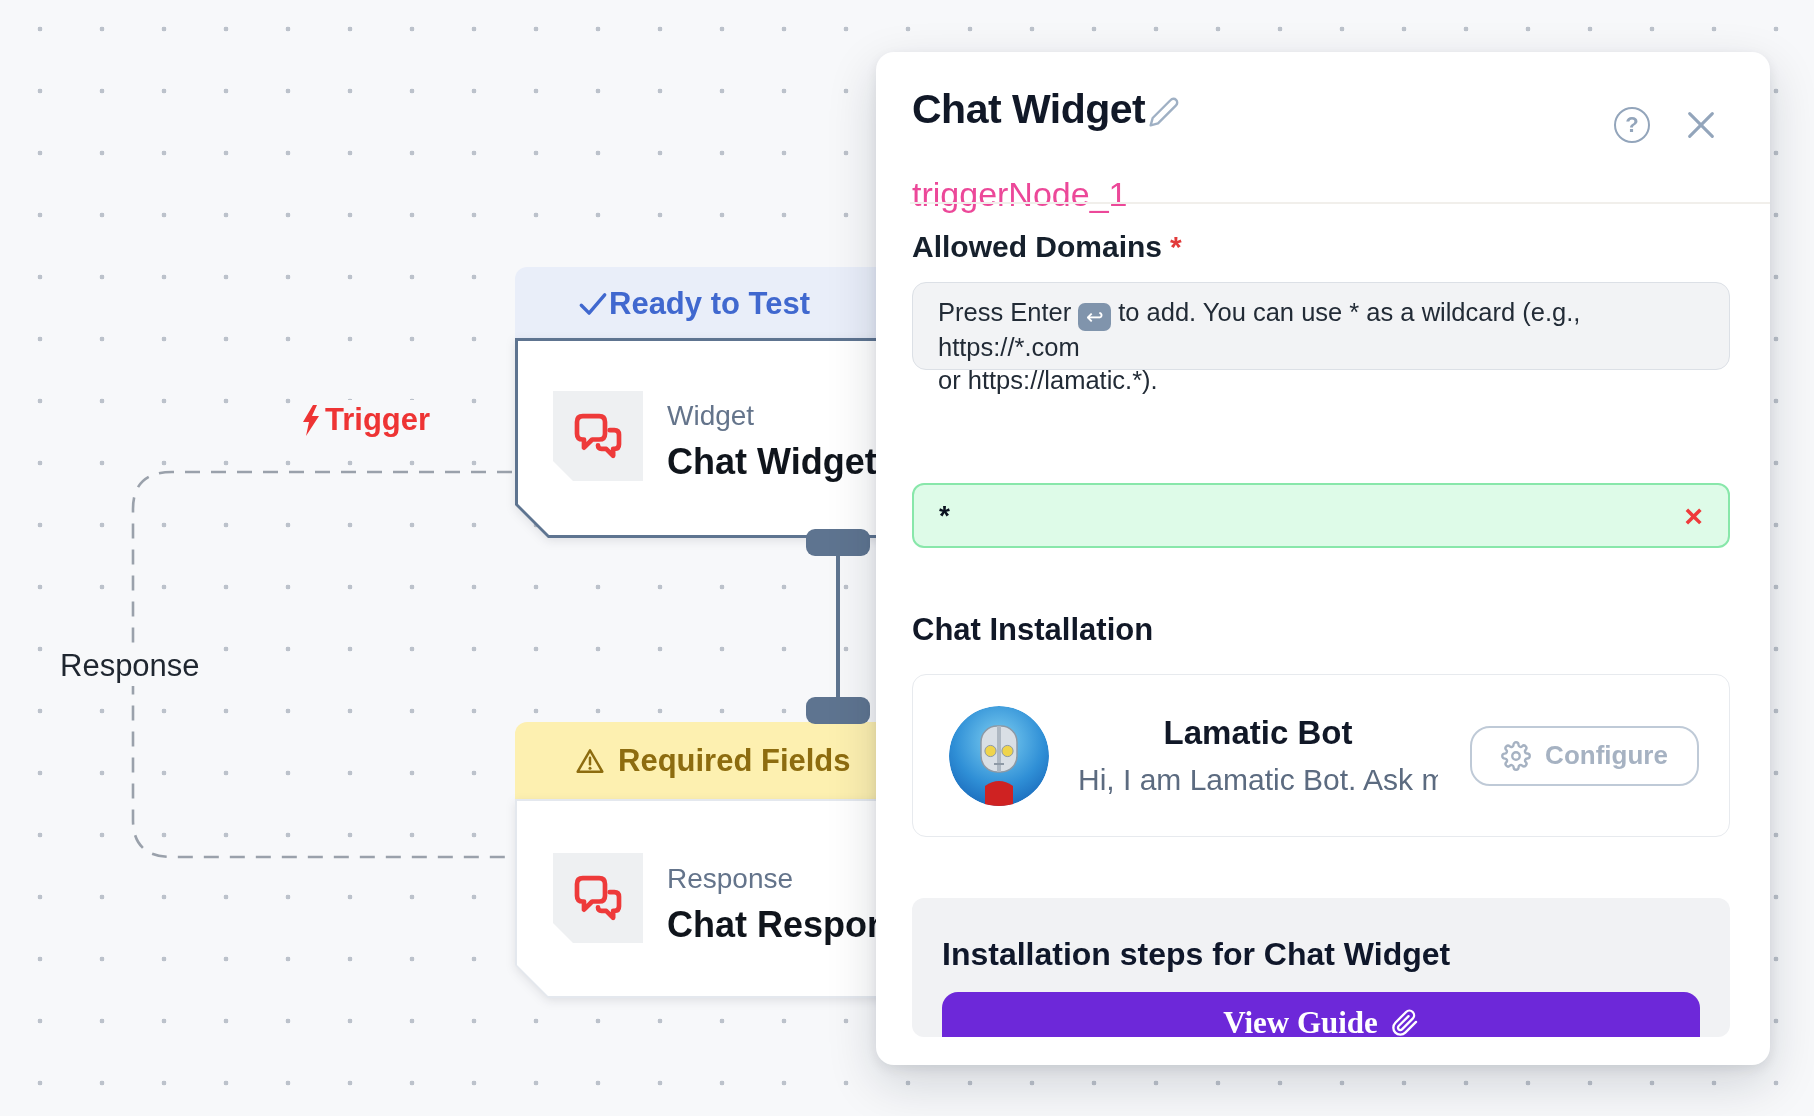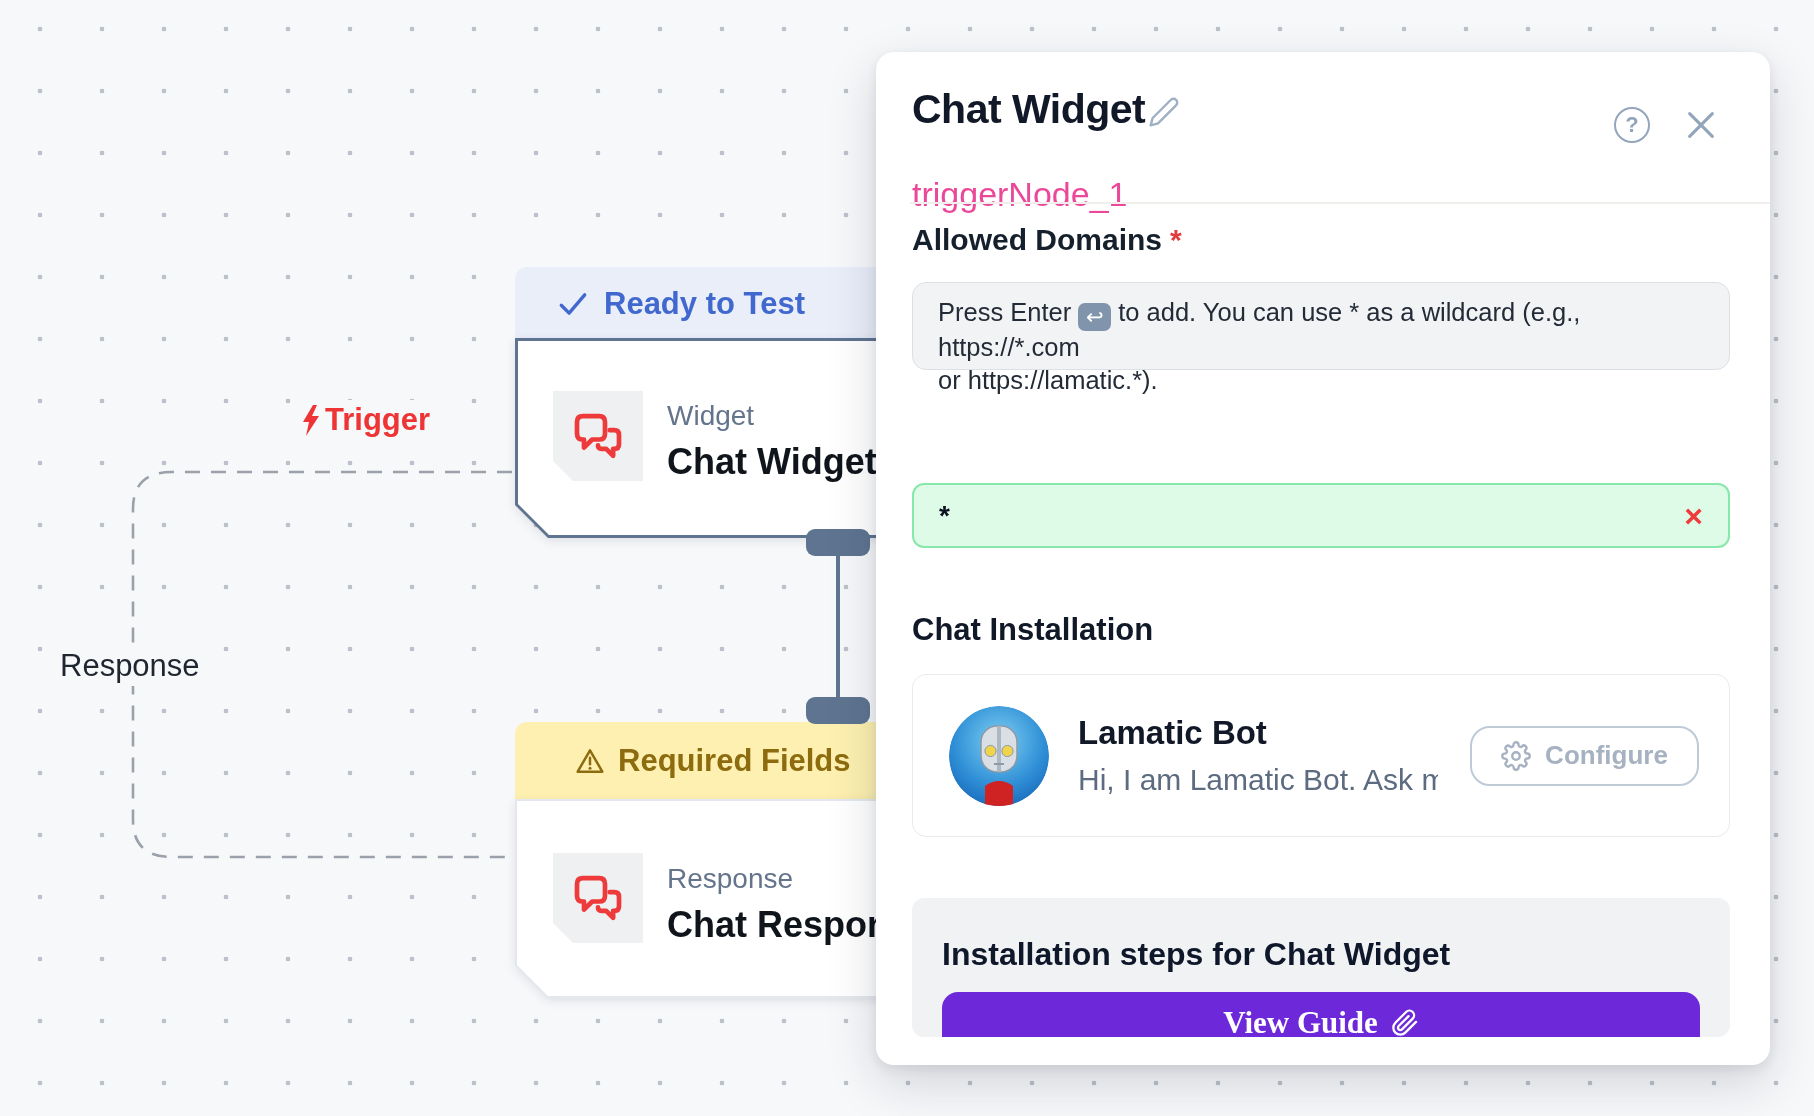--- a/index.html
+++ b/index.html
@@ -27,21 +27,21 @@
     font-size:31px; font-weight:700; color:#ee3434;
   }
   .handle {
     position:absolute; z-index:4; width:64px; height:27px;
     background:#5e7490; border-radius:9px;
   }
   .status-badge {
     position:absolute; z-index:2; width:645px; height:73px;
     border-radius:12px 12px 0 0; display:flex; align-items:center;
   }
-  .badge-ready { left:515px; top:267px; background:#e9eef9; padding-left:42px; gap:15px; }
+  .badge-ready { left:515px; top:267px; background:#e9eef9; padding-left:62px; }
   .badge-ready .txt { font-size:31px; font-weight:700; color:#4068cf; }
   .badge-required { left:515px; top:722px; height:77px; background:#fdf0b0; padding-left:60px; gap:13px; }
   .badge-required .txt { font-size:31px; font-weight:700; color:#8d6c0f; }
   .node { position:absolute; z-index:3; width:645px; height:200px;
     filter:drop-shadow(0 3px 5px rgba(15,23,42,.10)); }
   .node .shape { position:absolute; inset:0;
     clip-path:polygon(0 0,100% 0,100% 100%,33px 100%,0 calc(100% - 33px)); }
   .node .inner { position:absolute; background:#fff;
     clip-path:polygon(0 0,100% 0,100% 100%,31px 100%,0 calc(100% - 31px)); }
   .node-trigger { left:515px; top:338px; }
@@ -64,21 +64,21 @@
     box-shadow:0 18px 50px rgba(15,23,42,.16), 0 4px 12px rgba(15,23,42,.08);
   }
   .panel-title { position:absolute; left:36px; top:34px; font-size:41px; font-weight:700; color:#111827; letter-spacing:-.5px; }
   .pencil { position:absolute; left:272px; top:44px; }
   .panel-sub { position:absolute; left:36px; top:94px; font-size:34px; color:#ec4899;margin-top:29px; }
   .help-icon { position:absolute; left:738px; top:55px; width:36px; height:36px;
     border:2.6px solid #93a5bb; border-radius:50%; display:flex; align-items:center; justify-content:center;
     font-size:22px; font-weight:700; color:#93a5bb; }
   .close-icon { position:absolute; left:808px; top:56px; }
   .divider { position:absolute; left:34px; right:0; top:150px; height:2px; background:#f1efeb; }
-  .field-label { position:absolute; left:36px; top:171px; font-size:30px; font-weight:600; color:#16202c; }
+  .field-label { position:absolute; left:36px; top:178px; font-size:30px; font-weight:600; color:#16202c; }
   .req { color:#e23b3b; margin-left:8px; }
   .hint-box { position:absolute; left:36px; top:230px; width:818px; height:88px;
     background:#f2f3f5; border:1.5px solid #dce0e6; border-radius:14px;
     padding:13px 25px; font-size:25.5px; line-height:33px; color:#222b36; }
   .keycap { display:inline-flex; align-items:center; justify-content:center;
     width:33px; height:28px; background:#8094ac; color:#fff; border-radius:7px;
     font-size:21px; margin:0 7px; vertical-align:-3px; }
   .url-input { position:absolute; left:36px; top:340px; width:818px; height:69px;
     border:1.6px solid #e7eaee; border-radius:14px; background:#fff;
     padding:0 26px; font-size:30px; color:#16202c; outline:none;
@@ -87,21 +87,21 @@
   .domain-chip { position:absolute; left:36px; top:431px; width:818px; height:65px;
     background:#defbe8; border:2px solid #88e7aa; border-radius:12px;
     display:flex; align-items:center; justify-content:space-between; padding:0 25px; }
   .domain-chip .val { font-size:28px; font-weight:700; color:#0b1220; }
   .domain-chip .rm { font-size:32px; font-weight:700; color:#ef3b3b; line-height:1; cursor:pointer; }
   .section-h { position:absolute; left:36px; top:560px; font-size:31px; font-weight:600; color:#111827; }
   .bot-card { position:absolute; left:36px; top:622px; width:818px; height:163px;
     border:1.6px solid #e7eaee; border-radius:14px; display:flex; align-items:center; padding:0 30px 0 36px; }
   .avatar { width:100px; height:100px; border-radius:50%; overflow:hidden; flex:none; }
   .bot-txt { margin-left:29px; min-width:0; }
-  .bot-name { font-size:33px; font-weight:700; color:#111827; margin-bottom:11px; }
+  .bot-name { font-size:33px; font-weight:700; color:#111827; margin-bottom:11px;text-align:center; }
   .bot-tag { font-size:30px; color:#5c6b80; white-space:nowrap; overflow:hidden; max-width:360px; }
   .configure-btn { margin-left:auto; display:flex; align-items:center; justify-content:center; gap:14px;
     width:229px; height:60px; border:2px solid #bfcad7; border-radius:20px; background:#fff; cursor:pointer; }
   .configure-btn .lbl { font-size:26px; font-weight:600; color:#a6b2c2; font-family:"Liberation Sans",sans-serif; }
   .install-box { position:absolute; left:36px; top:846px; width:818px; height:139px;
     background:#f1f2f4; border-radius:12px; overflow:hidden; }
   .install-h { position:absolute; left:30px; top:38px; font-size:32px; font-weight:700; color:#0f172a; }
   .guide-btn { position:absolute; left:30px; top:94px; width:758px; height:62px;
     background:#6d28d9; border-radius:16px; display:flex; align-items:center; justify-content:center; gap:13px; cursor:pointer;font-family:Liberation Serif, serif; }
   .guide-btn .lbl { font-size:31px; font-weight:700; color:#fff; }

